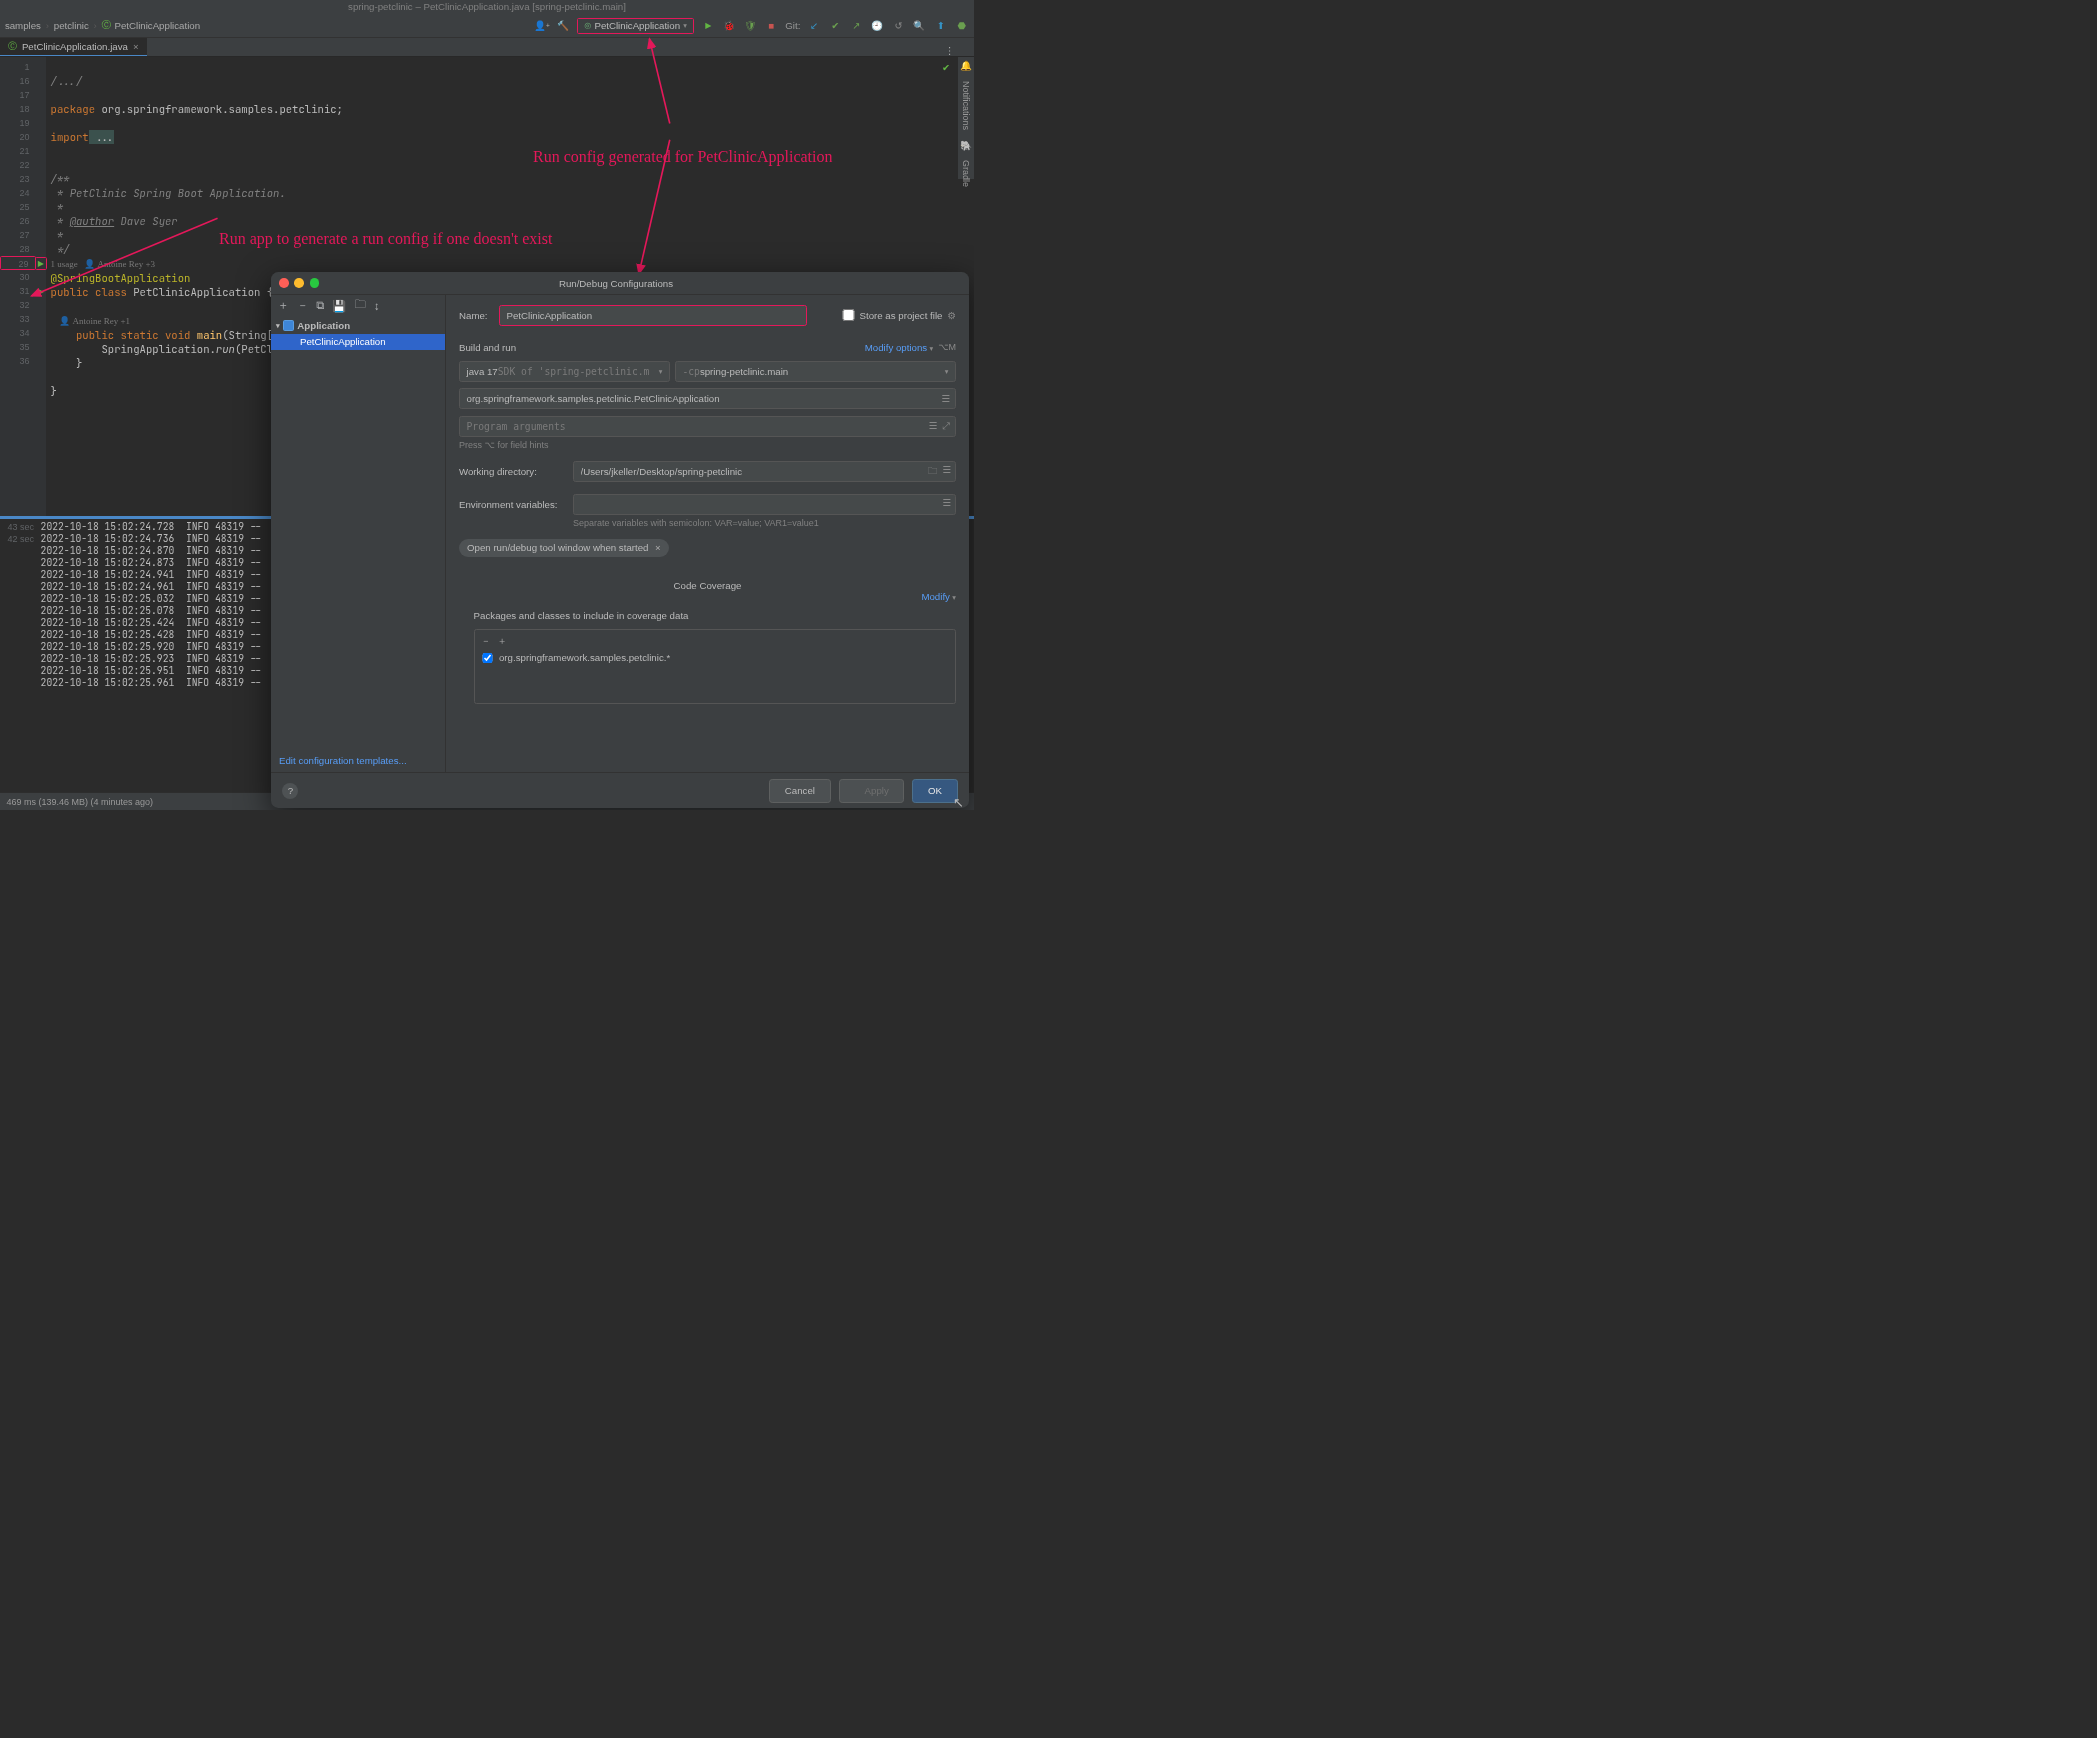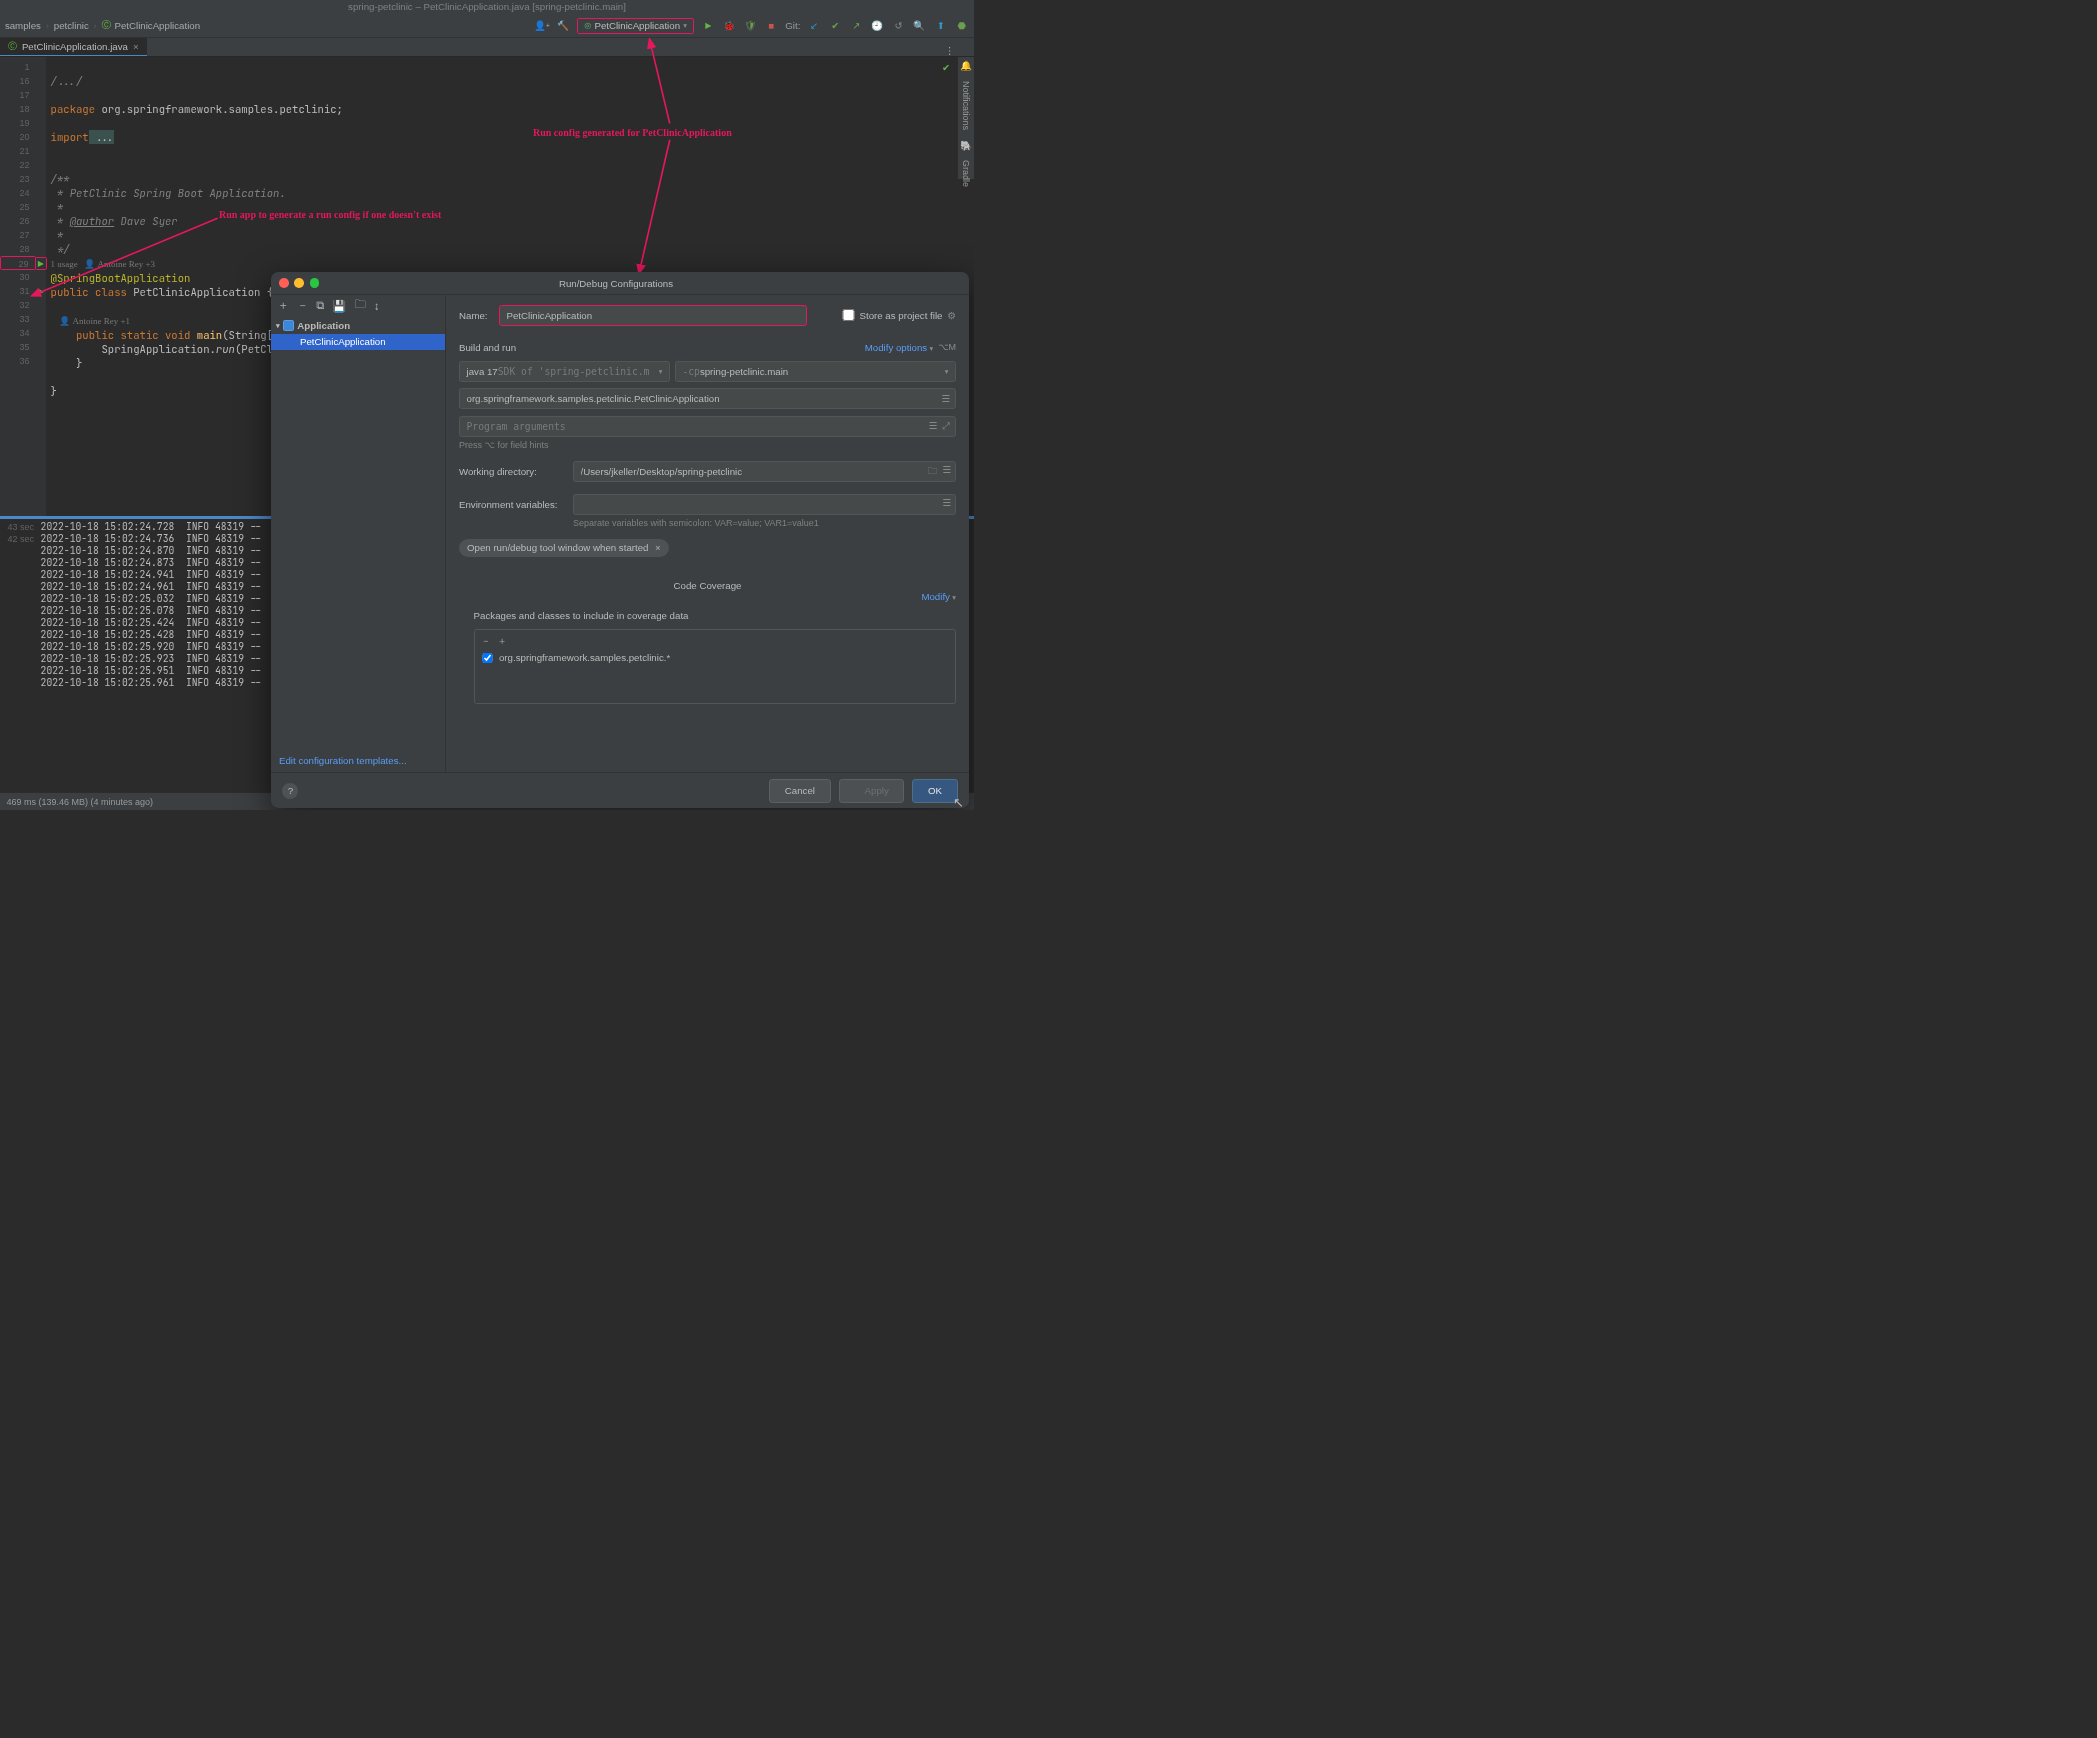--- a/index.html
+++ b/index.html
@@ -147,24 +147,25 @@
   align-items: center;
   padding-top: 3.2px;
   gap: 9.7px;
 }
 .right-strip .vlabel { writing-mode: vertical-rl; color: #999; font-size: 9px; }
 
 
 .annot {
   position: absolute;
   color: #e4185a;
-  font-weight: bold;
-  font-size: 10px;
+  font-weight: normal;
+  font-size: 16px;
   z-index: 20;
   font-family: -apple-system;
+  margin-top: 21px;
 }
 svg.arrow { position: absolute; z-index: 19; pointer-events: none; }
 
 
 .dialog {
   position: absolute;
   left: 271px;
   top: 272px;
   width: 698px;
   height: 536px;

